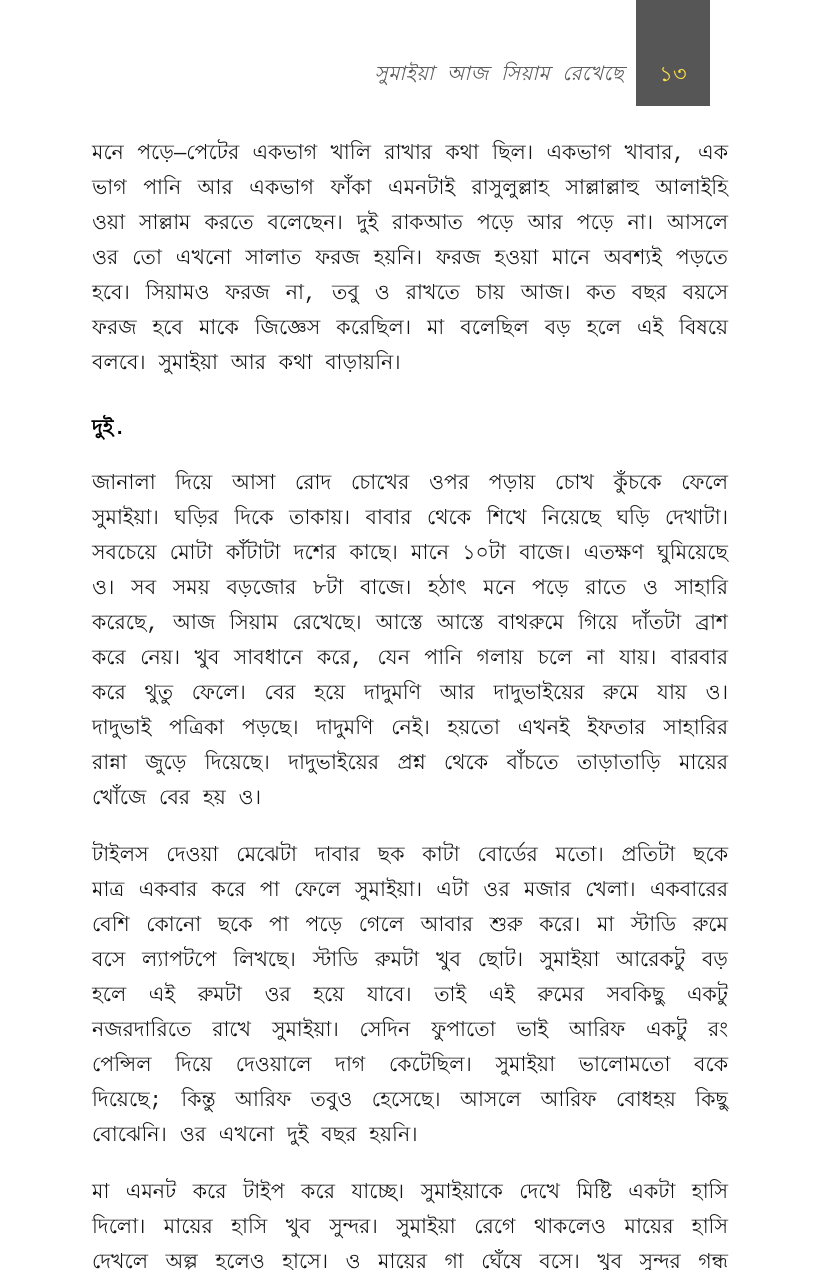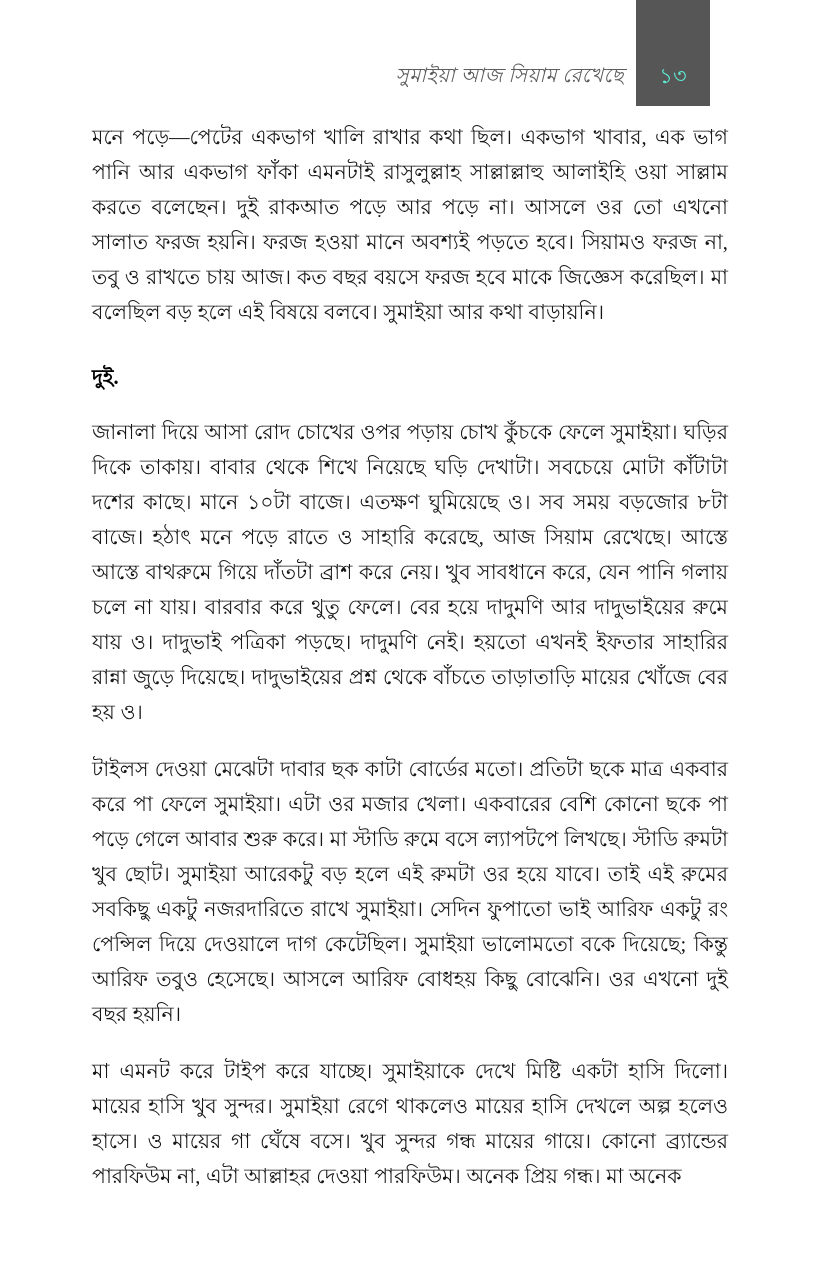--- a/index.html
+++ b/index.html
@@ -7,21 +7,21 @@
     padding: 0;
     background: #ffffff;
   }
 
   .page {
     position: relative;
     width: 822px;
     height: 1270px;
     background: #ffffff;
     overflow: hidden;
-    font-family: Liberation Serif, serif;
+    font-family: Liberation Mono, monospace;
   }
 
   
   .running-head {
     position: absolute;
     top: 0;
     left: 0;
     width: 822px;
     height: 106px;
   }
@@ -48,35 +48,35 @@
     height: 106px;
     background: #565656;
   }
 
   .page-number-box .page-number {
     position: absolute;
     left: 0;
     right: 0;
     bottom: 18px;
     text-align: center;
-    color: #5eead4;
+    color: #fde047;
     font-size: 21px;
     line-height: 24px;
   }
 
   
   .body-col {
     position: absolute;
     left: 92px;
     top: 120px;
     width: 636px;
   }
 
   .para {
-    margin: 0 0 22px 0;
+    margin: 16px 0 22px 0;
     font-size: 20.5px;
     line-height: 35px;
     color: #161616;
     text-align: justify;
     text-justify: inter-word;
     word-spacing: 0.5px;
     hyphens: none;
   }
 
   .para:last-child {

